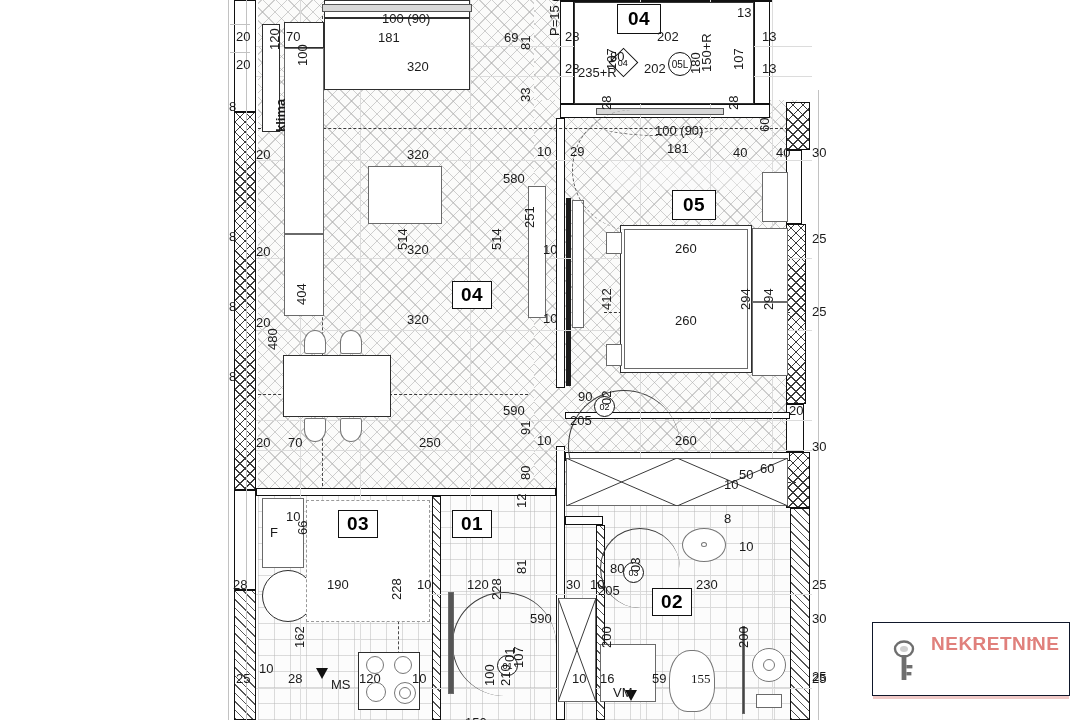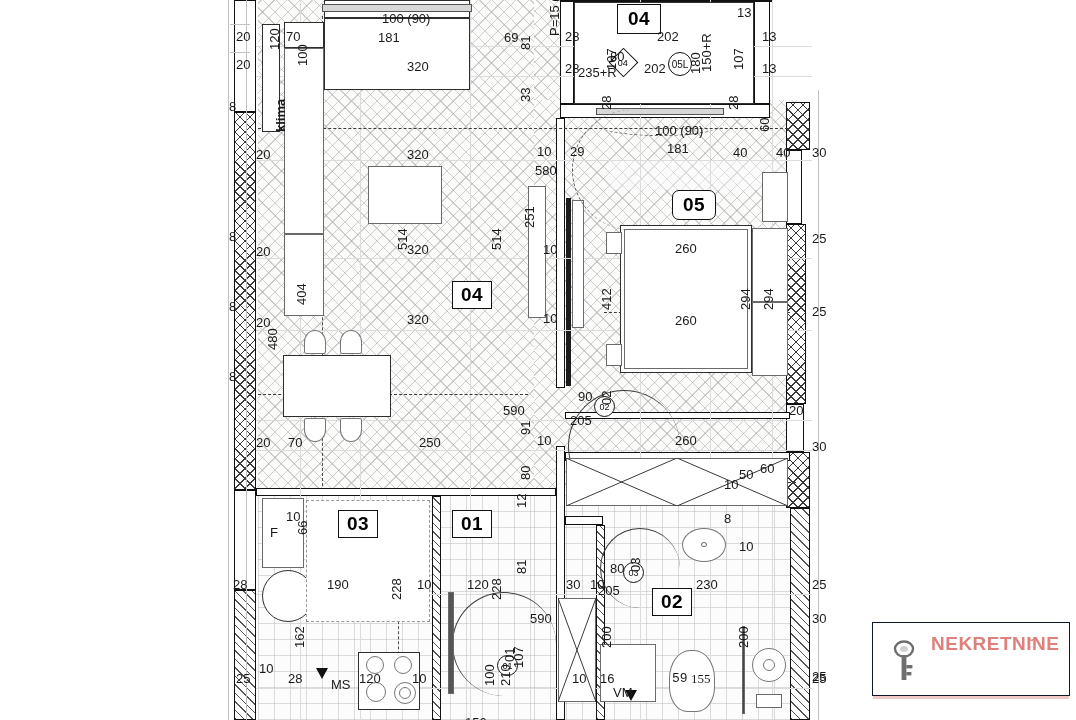--- a/index.html
+++ b/index.html
@@ -245,21 +245,21 @@
   <div class="circ-l" style="left:399px;top:687px;width:12px;height:12px;"></div>
   <div class="arrow-dn" style="left:316px;top:668px;"></div>
   <div class="arrow-dn" style="left:625px;top:690px;"></div>
 
   <div class="arc" style="left:452px;top:592px;width:104px;height:104px;border-right:none;border-bottom:none;"></div>
   <div class="furn-l" style="left:448px;top:592px;width:6px;height:102px;background:#555;"></div>
 
   <div class="roomtag" style="left:617px;top:4px;width:42px;height:28px;">
     <span>04</span>
   </div>
-  <div class="roomtag" style="left:672px;top:190px;width:42px;height:28px;border-radius:7px;">
+  <div class="roomtag" style="left:672px;top:190px;width:42px;height:28px;">
     <span>05</span>
   </div>
   <div class="roomtag" style="left:452px;top:281px;width:38px;height:26px;">
     <span>04</span>
   </div>
   <div class="roomtag" style="left:338px;top:510px;width:38px;height:26px;">
     <span>03</span>
   </div>
   <div class="roomtag" style="left:452px;top:510px;width:38px;height:26px;">
     <span>01</span>
@@ -313,21 +313,21 @@
       <div class="dim" style="left: 537px; top: 145px;">10</div>
       <div class="dim" style="left: 570px; top: 145px;">29</div>
       <div class="dim" style="left: 733px; top: 146px;">40</div>
       <div class="dim vert" style="left: 758px; top: 132px;">60</div>
       <div class="dim" style="left: 776px; top: 146px;">40</div>
       <div class="dim" style="left: 812px; top: 146px;">30</div>
       <div class="dim" style="left: 229px; top: 100px;">8</div>
       <div class="dim" style="left: 256px; top: 148px;">20</div>
     </div>
   <div id="dims-mid">
-      <div class="dim" style="left: 503px; top: 164px; margin-left: 32px;">580</div>
+      <div class="dim" style="left: 503px; top: 172px;">580</div>
       <div class="dim" style="left: 407px; top: 148px;">320</div>
       <div class="dim" style="left: 407px; top: 243px;">320</div>
       <div class="dim vert" style="left: 396px; top: 250px;">514</div>
       <div class="dim vert" style="left: 490px; top: 250px;">514</div>
       <div class="dim vert" style="left: 523px; top: 228px;">251</div>
       <div class="dim" style="left: 543px; top: 243px;">10</div>
       <div class="dim" style="left: 543px; top: 312px;">10</div>
       <div class="dim vert" style="left: 600px; top: 310px;">412</div>
       <div class="dim" style="left: 675px; top: 242px;">260</div>
       <div class="dim" style="left: 675px; top: 314px;">260</div>
@@ -393,21 +393,21 @@
       <div class="dim" style="left: 288px; top: 672px;">28</div>
       <div class="dim" style="left: 331px; top: 678px;">MS</div>
       <div class="dim" style="left: 359px; top: 672px;">120</div>
       <div class="dim" style="left: 412px; top: 672px;">10</div>
       <div class="dim" style="left: 465px; top: 672px; margin-top: 44px;">150</div>
       <div class="dim vert" style="left: 483px; top: 686px;">100</div>
       <div class="dim vert" style="left: 499px; top: 686px;">210</div>
       <div class="dim vert" style="left: 503px; top: 662px;">01</div>
       <div class="dim" style="left: 572px; top: 672px;">10</div>
       <div class="dim" style="left: 600px; top: 672px;">16</div>
-      <div class="dim" style="left: 672px; top: 672px; font-family: Liberation Mono, monospace;">59</div>
+      <div class="dim" style="left: 652px; top: 672px;">59</div>
       <div class="dim" style="left: 613px; top: 686px;">VM</div>
       <div class="dim" style="left: 691px; top: 672px; font-family: Liberation Serif, serif;">155</div>
       <div class="dim" style="left: 812px; top: 672px;">25</div>
     </div>
 
   <div id="logo">
     <div class="lg-inner">
       <svg class="lg-key" viewBox="0 0 30 44">
         <ellipse cx="15" cy="10" rx="9" ry="7.5" fill="none" stroke="#6e6e6e" stroke-width="2.4"></ellipse>
         <ellipse cx="15" cy="10" rx="4" ry="3" fill="#cfcfcf"></ellipse>

